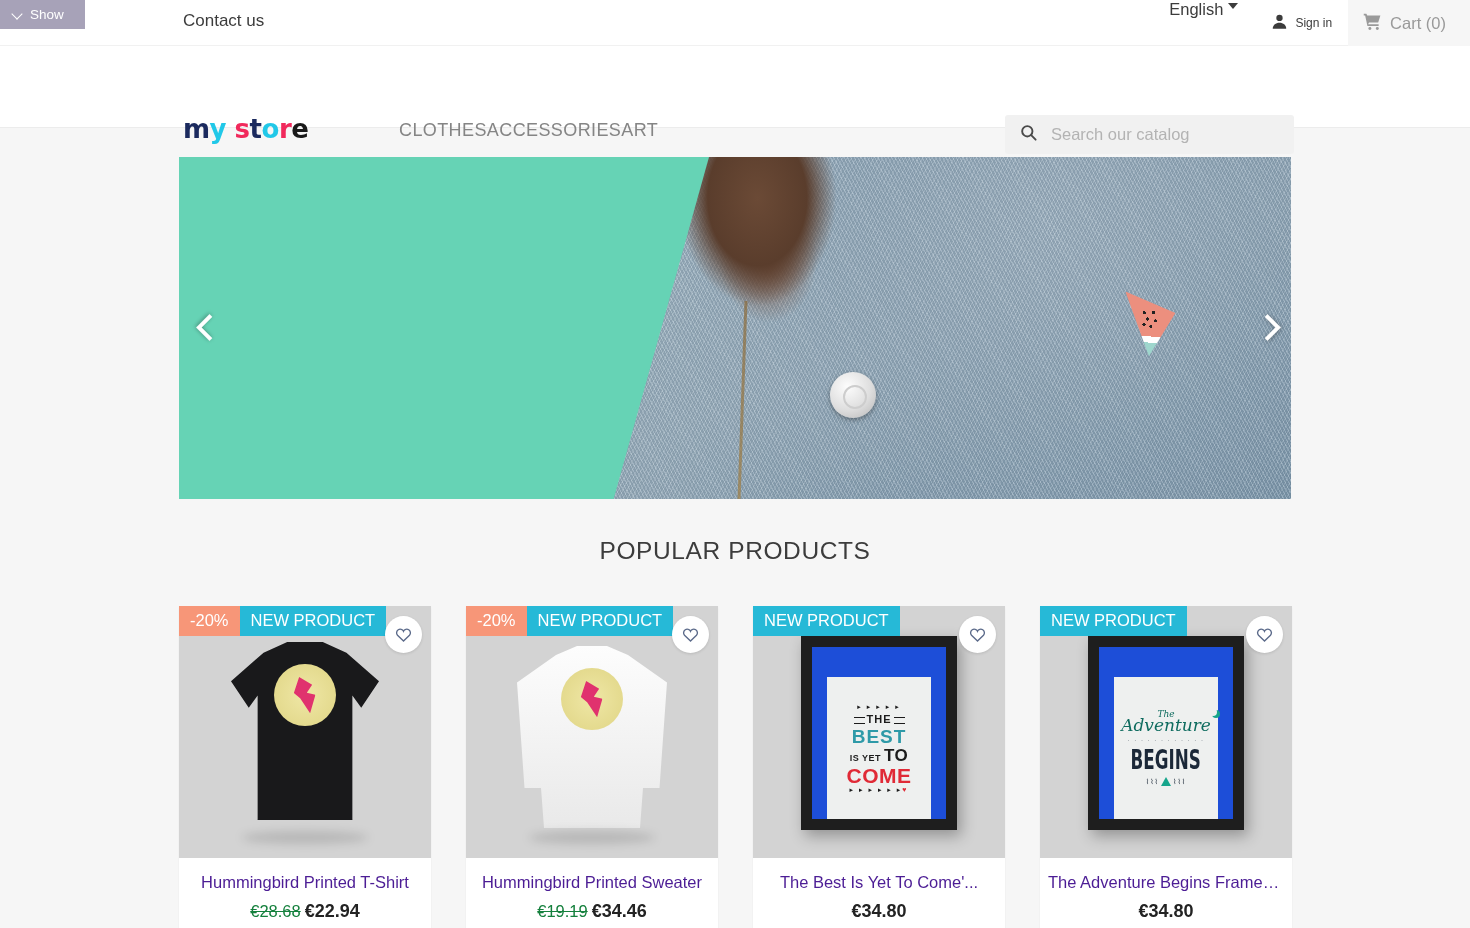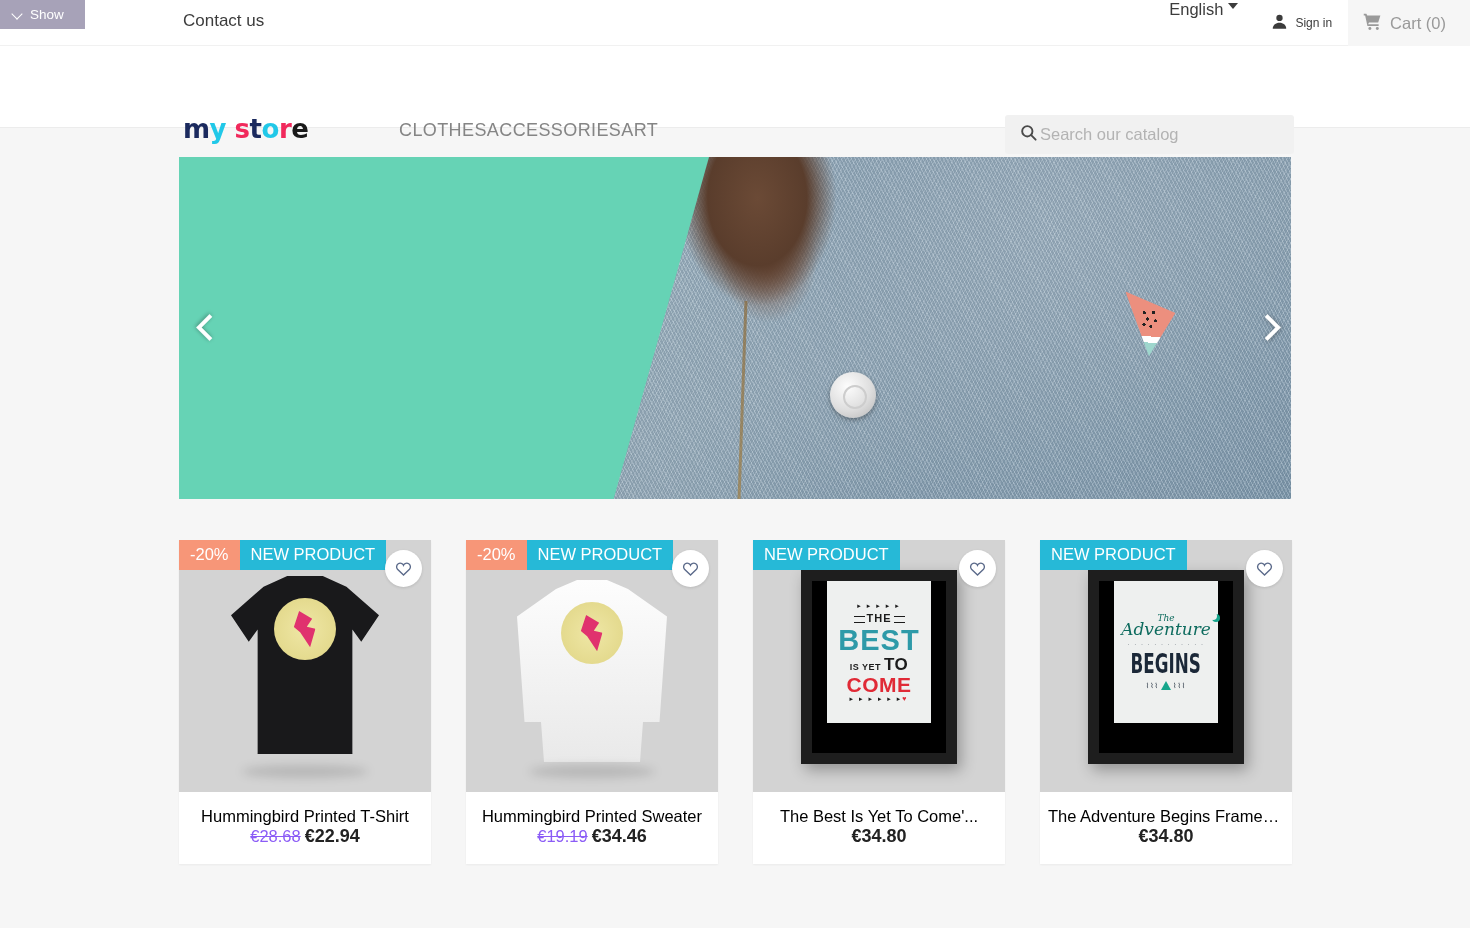--- a/index.html
+++ b/index.html
@@ -85,21 +85,21 @@
     position: absolute; left: 399px; top: 74px;
     display: flex; 
   }
   .navmenu a {
     font-size: 18px; color: #858585; text-decoration: none;
     letter-spacing: 0.4px; cursor: pointer;
   }
   .searchbox {
     position: absolute; right: 176px; top: 69px;
     width: 289px; height: 39px; background: #f1f1f1; border-radius: 3px;
-    display: flex; align-items: center; padding: 0 14px; 
+    display: flex; align-items: center; padding: 0 14px; gap: 11px;
     cursor: text;
   }
   .searchbox input {
     border: none; outline: none; background: transparent;
     font-size: 16.5px; color: #a8a8a8; width: 100%;
     font-family: "Liberation Sans", sans-serif;
   }
   .searchbox input::placeholder { color: #b3b3b3; }
 
   
@@ -294,42 +294,42 @@
     background: rgba(0,0,0,0.13); filter: blur(5px);
   }
 
   
   .frame {
     position: absolute; left: 50%; top: 30px; transform: translateX(-50%);
     width: 156px; height: 194px; background: #1e1e1e; padding: 11px;
     box-shadow: 4px 6px 14px rgba(0,0,0,.3);
   }
   .frame-mat {
-    width: 100%; height: 100%; background: #000000;
-    display: flex; align-items: flex-start; justify-content: center;
+    width: 100%; height: 100%; background: #1d4ed8;
+    display: flex; align-items: flex-end; justify-content: center;
   }
   .frame-inner {
     width: 104px; height: 142px; background: #eef0ef;
     display: flex; flex-direction: column; align-items: center;
     justify-content: center; padding: 6px;
   }
   .poster1 { line-height: 1; text-align: center; }
   .poster1 .arrows { font-size: 7px; color: #1b1b1b; letter-spacing: 2px; }
   .poster1 .r-the {
     font-size: 11px; font-weight: 700; color: #1b1b1b; letter-spacing: 1px;
     margin: 2px 0 1px; position: relative; display: inline-block; padding: 0 13px;
   }
   .poster1 .r-the::before, .poster1 .r-the::after {
     content:""; position:absolute; top:3px; width:11px; height:5px;
     border-top:1.3px solid #1b1b1b; border-bottom:1.3px solid #1b1b1b;
   }
   .poster1 .r-the::before { left:0; }
   .poster1 .r-the::after { right:0; }
   .poster1 .r-best {
-    font-size: 29px; font-weight: 700; color: #2e9aa8; letter-spacing: 1px;
+    font-size: 19px; font-weight: 700; color: #2e9aa8; letter-spacing: 1px;
     margin: 1px 0;
   }
   .poster1 .r-yet {
     font-size: 9px; font-weight: 700; color: #1b1b1b; letter-spacing: 0.5px;
   }
   .poster1 .r-yet b { font-size: 17px; margin-left: 3px; }
   .poster1 .r-come {
     font-size: 21px; font-weight: 700; color: #e02a36; letter-spacing: 0.5px;
     margin-top: 1px;
   }
@@ -361,26 +361,26 @@
     margin-top: 4px; font-size: 7px; color: #1b2838; letter-spacing: 1px;
   }
   .poster2 .p-tent i {
     display: inline-block; width: 0; height: 0; font-style: normal;
     border-left: 5px solid transparent; border-right: 5px solid transparent;
     border-bottom: 9px solid #15a58b; vertical-align: -2px; margin: 0 2px;
   }
 
   .pinfo { padding: 15px 8px 17px; text-align: center; }
   .pname {
-    font-size: 16.5px; color: #000000; 
+    font-size: 16.5px; color: #4c1d95; margin-bottom: 9px;
     white-space: nowrap; overflow: hidden; text-overflow: ellipsis;
   }
   .pprice { font-size: 18px; color: #232323; }
   .pprice .old {
-    color: #8b5cf6; text-decoration: line-through; font-size: 16.5px;
+    color: #15803d; text-decoration: line-through; font-size: 16.5px;
     margin-right: 4px; font-weight: 400;
   }
   .pprice .cur { font-weight: 700; }
 </style>
 </head>
 <body>
 
 <div class="page">
 
   <div class="show-btn">
@@ -452,20 +452,21 @@
         <div class="slide-panel"></div>
         <div class="quote-mark">“</div>
         <div class="slide-title">SAMPLE 3</div>
         <div class="slide-sub">EXCEPTEUR OCCAECAT</div>
         <div class="slide-body">Lorem ipsum dolor sit amet, consectetur adipiscing elit. Proin tristique in tortor et dignissim. Quisque non tempor leo. Maecenas egestas sem elit</div>
 
         <div class="car-arrow car-prev"></div>
         <div class="car-arrow car-next"></div>
       </div>
 
+      <h2 class="section-title">POPULAR PRODUCTS</h2>
 
       <div class="products">
 
         <div class="product-card">
           <div class="thumb">
             <div class="badges">
               <span class="badge-discount">-20%</span>
               <span class="badge-new">NEW PRODUCT</span>
             </div>
             <div class="wish-btn">

